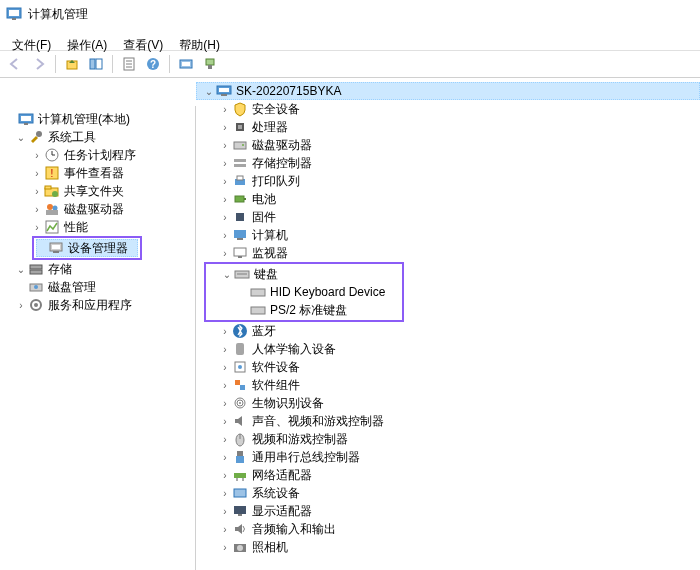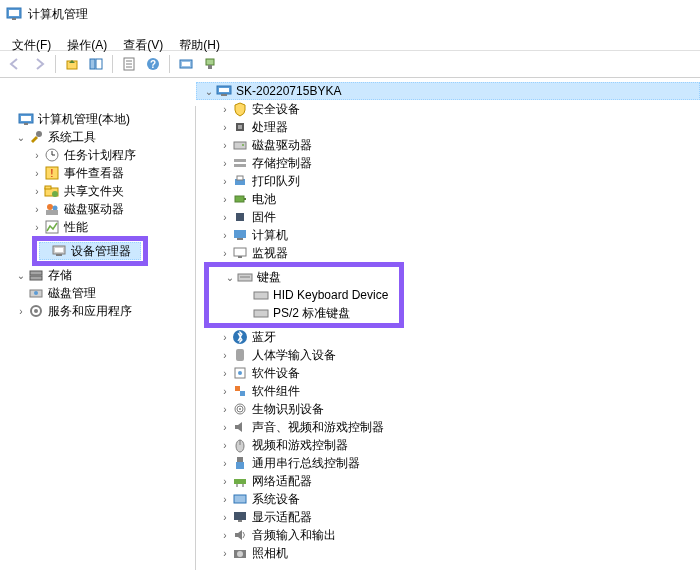--- a/index.html
+++ b/index.html
@@ -75,21 +75,21 @@
     display: flex; align-items: center; justify-content: center;
     color: #666; font-size: 10px;
   }
   .node .ic { width: 16px; height: 16px; margin-right: 4px; flex-shrink: 0; }
   .node.selected {
     background: #cce8ff;
     outline: 1px dotted #99d1ff;
     outline-offset: -1px;
   }
   .hlbox {
-    border: 5px solid #8b5cf6;
+    border: 2px solid #8b5cf6;
     padding: 1px 2px;
   }
   svg { display: block; }
 </style>
 </head>
 <body>
 
 <div class="titlebar">
   <span class="icon">
     <svg width="16" height="16">

